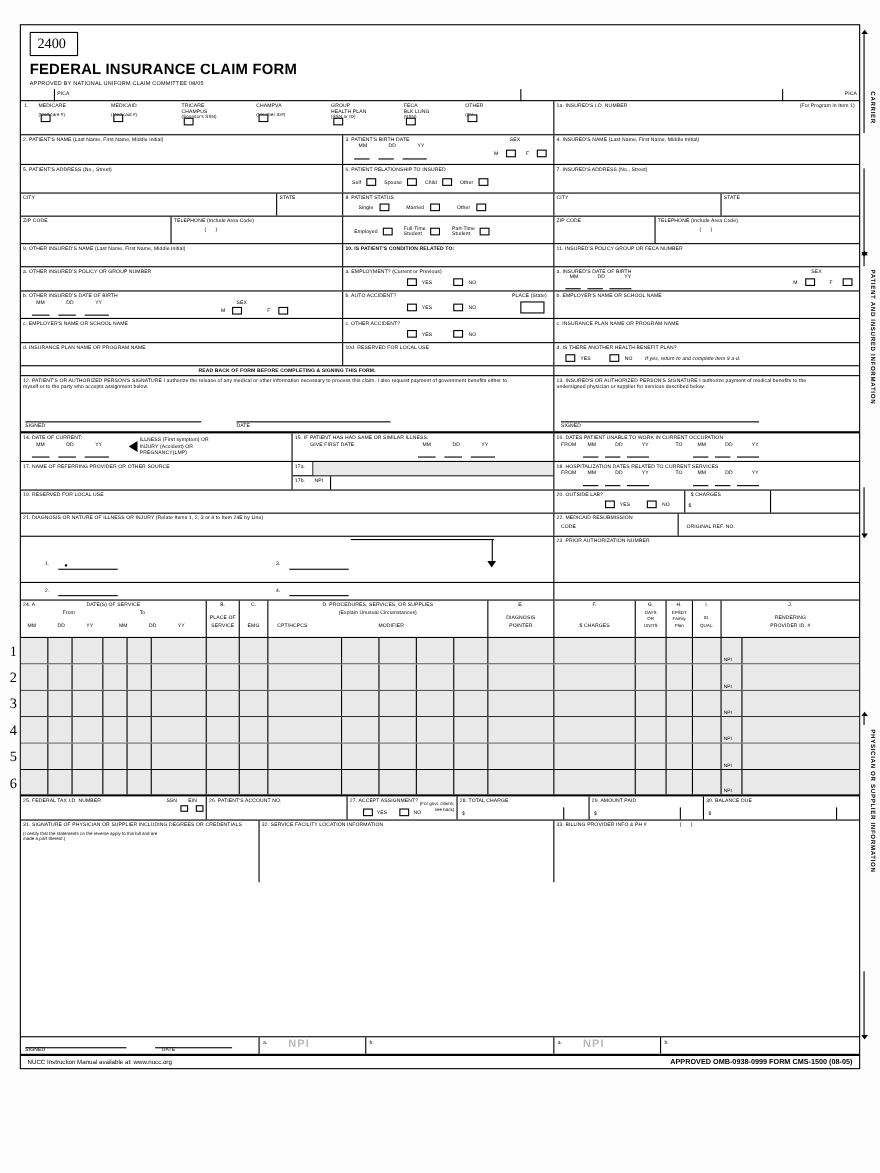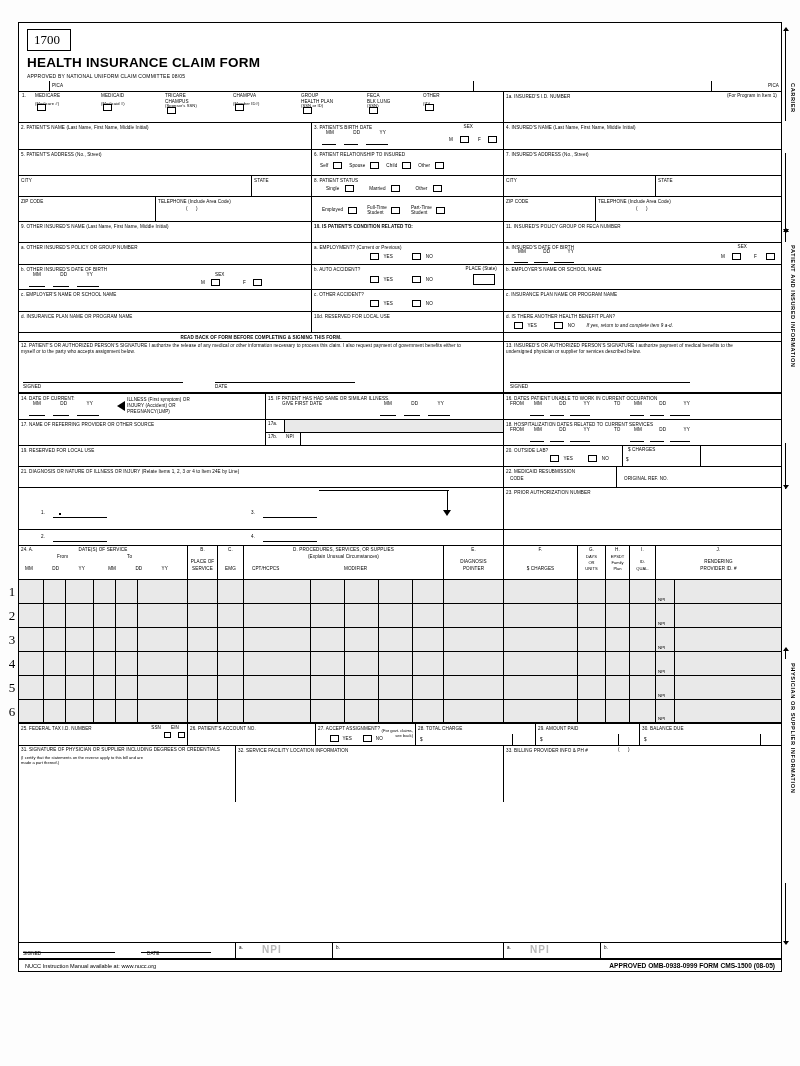--- a/index.html
+++ b/index.html
@@ -105,22 +105,22 @@
       <div class="varrow down" style="top:462px"></div>
 
       <div class="varrow up" style="top:624px"></div>
       <div class="vtick" style="top:628px;height:8px"></div>
       <div class="vlabel" style="top:640px">PHYSICIAN OR SUPPLIER INFORMATION</div>
       <div class="vtick" style="top:860px;height:60px"></div>
       <div class="varrow down" style="top:918px"></div>
     </div>
 
     <div id="hdr">
-      <div id="numbox">1700</div>
-      <div id="title">HEALTH INSURANCE CLAIM FORM</div>
+      <div id="numbox">2400</div>
+      <div id="title">FEDERAL INSURANCE CLAIM FORM</div>
       <div id="subtitle">APPROVED BY NATIONAL UNIFORM CLAIM COMMITTEE 08/05</div>
     </div>
 
     <div class="row" style="height:11px">
       <div class="cell" style="width:30px;border-bottom:1px solid #000;"></div>
       <div class="cell b-l b-b" style="width:424px;">
         <span class="lbl">PICA</span>
       </div>
       <div class="cell b-l b-b" style="width:238px;"></div>
       <div class="cell b-l b-b" style="flex:1;text-align:right">

